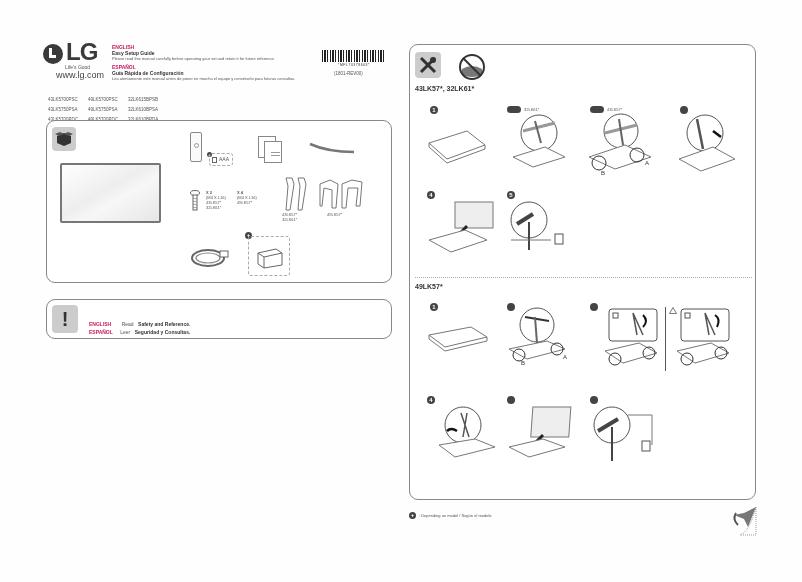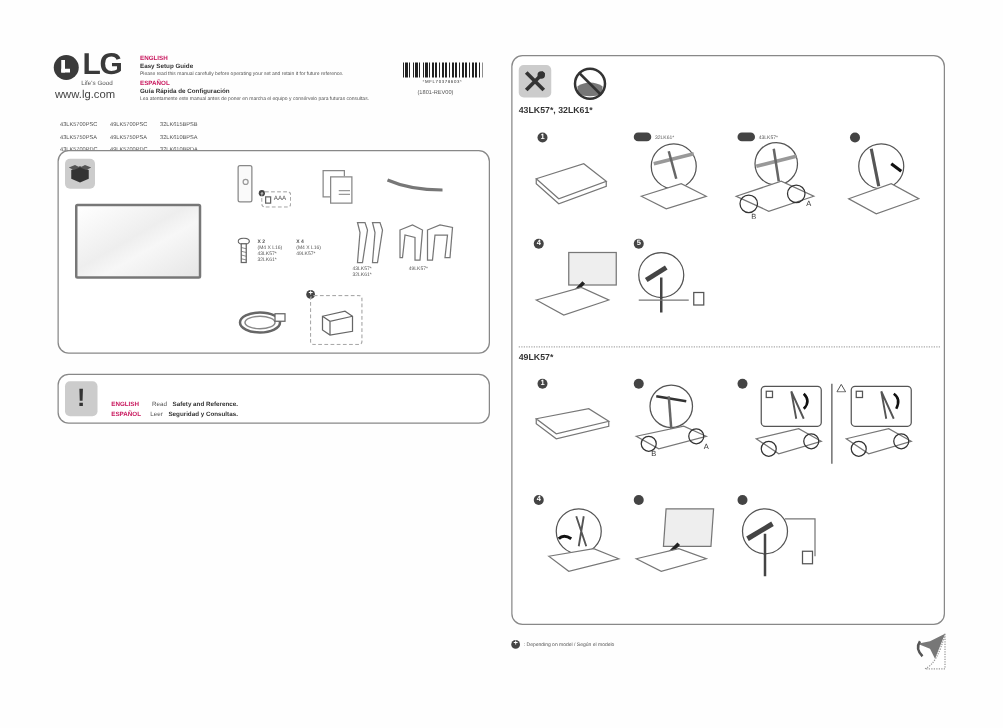--- a/index.html
+++ b/index.html
@@ -6,21 +6,21 @@
   html, body { width: 802px; height: 582px; background: #fefefe; overflow: hidden; }
   body { position: relative; font-family: "Liberation Sans", sans-serif; color: #333; }
   .abs { position: absolute; }
 
   
   .logo-circle { left: 43px; top: 44px; width: 20px; height: 20px; border-radius: 50%; background: #3a3a3a; }
   .logo-circle::before { content: ""; position: absolute; left: 6px; top: 4px; width: 3px; height: 10px; background: #fff; }
   .logo-circle::after { content: ""; position: absolute; left: 6px; top: 11px; width: 7px; height: 3px; background: #fff; }
   .logo-text { left: 66px; top: 40px; font-size: 24px; font-weight: bold; color: #3a3a3a; letter-spacing: -1px; line-height: 1; }
   .tagline { left: 65px; top: 64px; font-size: 5px; color: #555; }
-  .website { left: 44px; top: 70px; font-size: 9px; color: #444; }
+  .website { left: 56px; top: 70px; font-size: 9px; color: #444; }
   .lang-label { font-size: 5px; font-weight: bold; color: #c8175d; }
   .guide-title { font-size: 5px; font-weight: bold; color: #333; }
   .guide-desc { font-size: 4px; color: #555; white-space: nowrap; }
 
   .models { left: 48px; top: 97px; font-size: 4.5px; color: #555; display: grid; grid-template-columns: 40px 40px 50px; row-gap: 5px; }
 
   .barcode { left: 322px; top: 50px; width: 64px; height: 12px;
     background: repeating-linear-gradient(90deg, #222 0 1px, #fff 1px 2px, #222 2px 4px, #fff 4px 5px, #222 5px 6px, #fff 6px 8px); }
   .barcode-num { left: 320px; top: 63px; width: 68px; text-align: center; font-size: 3.5px; color: #333; letter-spacing: 0.5px; }
   .barcode-ver { left: 334px; top: 71px; font-size: 4.5px; color: #555; }

